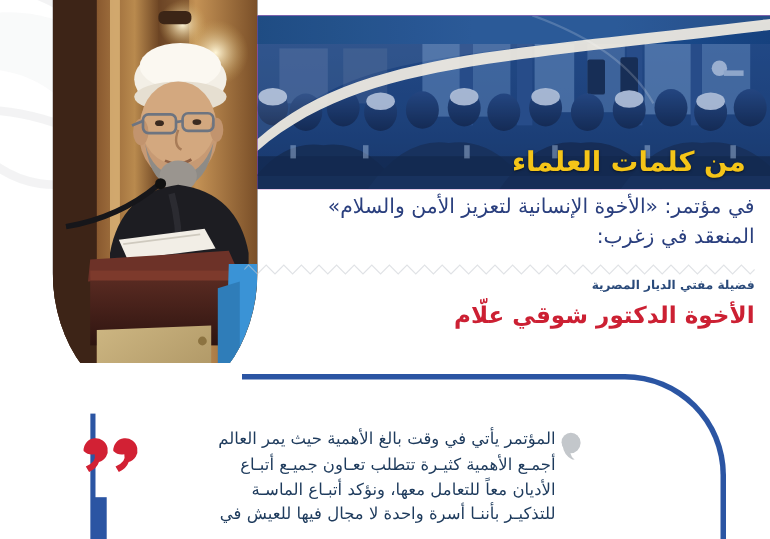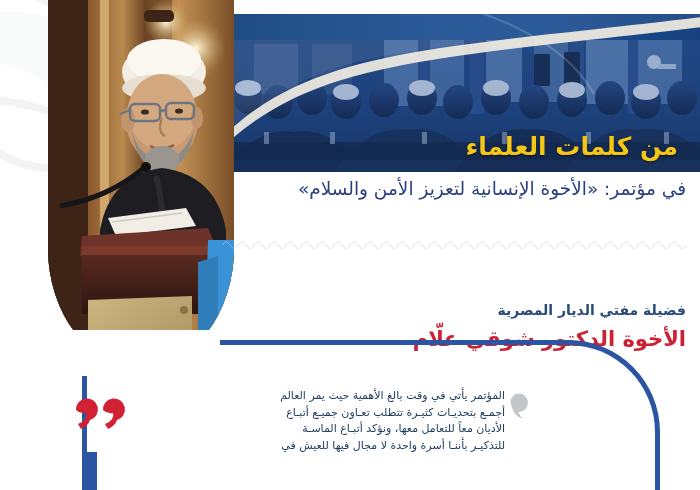--- a/index.html
+++ b/index.html
@@ -110,26 +110,25 @@
   
   .mufti-block {
     position: absolute;
     right: 14px;
     top: 252px;
     width: 460px;
     text-align: right;
     direction: rtl;
   }
   .mufti-role {
-    font-size: 14px;
+    font-size: 11px;
     font-weight: bold;
     color: #2a4a7a;
     line-height: 1.5;
     white-space: nowrap;
-    margin-top: 48px;
   }
   .mufti-name {
     margin-top: 4px;
     font-size: 21px;
     font-weight: bold;
     color: #cc2033;
     line-height: 1.4;
     white-space: nowrap;
   }
 
@@ -182,21 +181,21 @@
 
   
   .quote-text {
     position: absolute;
     right: 195px;
     top: 388px;
     width: 322px;
     direction: rtl;
     text-align: right;
     color: #1d3a5c;
-    font-size: 11px;
+    font-size: 15px;
     line-height: 1.52;
     font-weight: 500;
   }
   .quote-text p { margin: 0; white-space: nowrap; }
 
   
   .bottom-white {
     position: absolute;
     left: 0;
     top: 372px;
@@ -383,20 +382,21 @@
     <svg class="swoosh" viewBox="0 0 466 158" preserveAspectRatio="none">
       <path d="M0 118 C60 56 120 46 200 34 C270 24 330 20 466 6 L466 -10 L0 -10 Z" fill="#ffffff" opacity=".07"></path>
       <path d="M-10 132 C50 76 120 58 210 44 C290 32 360 26 476 12 L476 2 C360 16 288 22 206 34 C116 48 44 68 -10 122 Z" fill="#f2ede2" opacity=".92"></path>
       <path d="M250 0 C300 18 340 44 360 80" stroke="#ffffff" stroke-width="2" fill="none" opacity=".18"></path>
     </svg>
     <div class="band-title">من كلمات العلماء</div>
   </div>
 
   <div class="conf-block">
     <div class="conf-line">في مؤتمر: «الأخوة الإنسانية لتعزيز الأمن والسلام»</div>
+    <div class="conf-line">المنعقد في زغرب:</div>
   </div>
 
   <svg class="divider" viewBox="0 0 468 10" preserveAspectRatio="none">
     <path d="M0 5 l4 -4 l4 4 l4 4 l4 -4 l4 -4 l4 4 l4 4 l4 -4 l4 -4 l4 4 l4 4 l4 -4 l4 -4 l4 4 l4 4 l4 -4 l4 -4 l4 4 l4 4 l4 -4 l4 -4 l4 4 l4 4 l4 -4 l4 -4 l4 4 l4 4 l4 -4 l4 -4 l4 4 l4 4 l4 -4 l4 -4 l4 4 l4 4 l4 -4 l4 -4 l4 4 l4 4 l4 -4 l4 -4 l4 4 l4 4 l4 -4 l4 -4 l4 4 l4 4 l4 -4 l4 -4 l4 4 l4 4 l4 -4 l4 -4 l4 4 l4 4 l4 -4 l4 -4 l4 4 l4 4 l4 -4 l4 -4 l4 4 l4 4 l4 -4 l4 -4 l4 4 l4 4 l4 -4 l4 -4 l4 4 l4 4 l4 -4 l4 -4 l4 4 l4 4 l4 -4 l4 -4 l4 4 l4 4 l4 -4 l4 -4 l4 4 l4 4 l4 -4 l4 -4 l4 4 l4 4 l4 -4 l4 -4 l4 4 l4 4 l4 -4 l4 -4 l4 4 l4 4 l4 -4 l4 -4 l4 4 l4 4 l4 -4 l4 -4 l4 4 l4 4 l4 -4 l4 -4 l4 4 l4 4 l4 -4 l4 -4 l4 4 l4 4 l4 -4 l4 -4 l4 4 l4 4 l4 -4" fill="none" stroke="#c8ccd2" stroke-width="1"></path>
   </svg>
 
   <div class="mufti-block">
     <div class="mufti-role">فضيلة مفتي الديار المصرية</div>
     <div class="mufti-name">الأخوة الدكتور شوقي علّام</div>
   </div>
@@ -411,18 +411,18 @@
 
   <svg class="quote-close" viewBox="0 0 22 26">
     <path d="M11 2 a9 9 0 1 1 -0.5 18 q1 4 4 6 l-2 0 q-8 -4 -9 -13 a9 9 0 0 1 7.5 -11 Z" fill="#c3c7cb"></path>
     <circle cx="11" cy="10" r="8.5" fill="#c3c7cb"></circle>
   </svg>
 
   <div class="blue-tick"></div>
 
   <div class="quote-text">
     <p>المؤتمر يأتي في وقت بالغ الأهمية حيث يمر العالم</p>
-    <p>أجمـع بتحديـات كثيـرة تتطلب تعـاون جميـع أتبـاع</p>
+    <p>أجمـع الأهمية كثيـرة تتطلب تعـاون جميـع أتبـاع</p>
     <p>الأديان معاً للتعامل معها، ونؤكد أتبـاع الماسـة</p>
     <p>للتذكيـر بأننـا أسرة واحدة لا مجال فيها للعيش في</p>
   </div>
 
 </div>
 
 </body></html>

